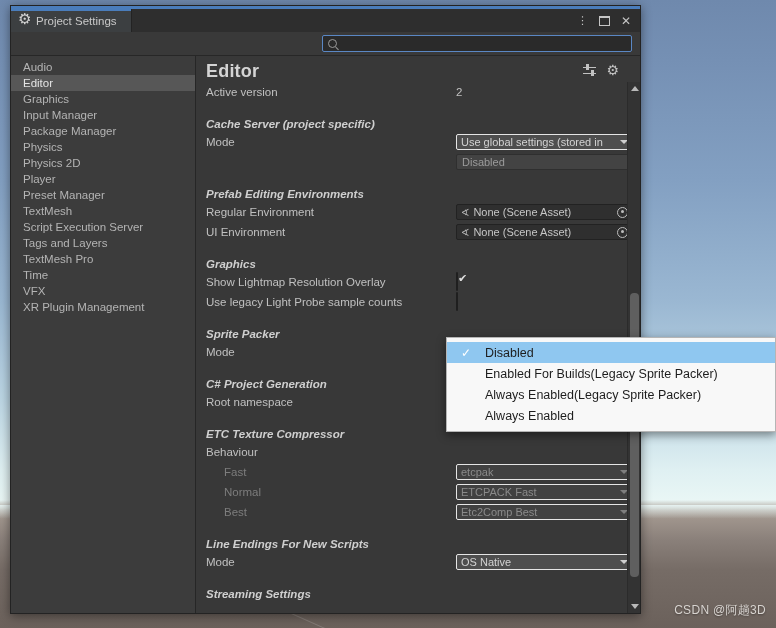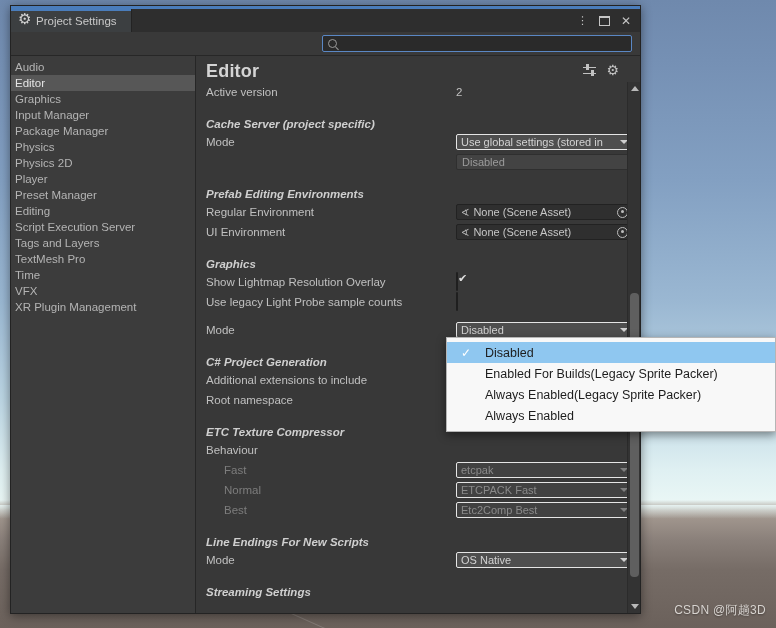--- a/index.html
+++ b/index.html
@@ -109,21 +109,21 @@
 
   
   #split { flex: 1; display: flex; min-height: 0; position: relative; }
 
   
   #sidebar {
     width: 185px; background: #3c3c3c; border-right: 1px solid #262626;
     padding-top: 3px; overflow: hidden; flex: 0 0 auto;
   }
   .side-item {
-    height: 16px; line-height: 16px; padding-left: 4px;
+    height: 16px; line-height: 16px; padding-left: 12px;
     color: #b4b4b4; font-size: 11.5px; white-space: nowrap;
     cursor: default;
   }
   .side-item.selected { background: #575757; color: #e4e4e4; }
 
   
   #main {
     flex: 1; background: #383838; position: relative;
     overflow: hidden; min-width: 0;
   }
@@ -320,21 +320,21 @@
     <div id="sidebar">
       <div class="side-item">Audio</div>
       <div class="side-item selected">Editor</div>
       <div class="side-item">Graphics</div>
       <div class="side-item">Input Manager</div>
       <div class="side-item">Package Manager</div>
       <div class="side-item">Physics</div>
       <div class="side-item">Physics 2D</div>
       <div class="side-item">Player</div>
       <div class="side-item">Preset Manager</div>
-      <div class="side-item">Editing</div>
+      <div class="side-item">TextMesh</div>
       <div class="side-item">Script Execution Server</div>
       <div class="side-item">Tags and Layers</div>
       <div class="side-item">TextMesh Pro</div>
       <div class="side-item">Time</div>
       <div class="side-item">VFX</div>
       <div class="side-item">XR Plugin Management</div>
     </div>
 
     <div id="main">
       <div id="main-inner">
@@ -414,37 +414,37 @@
         </div>
         <div class="prop-row">
           <span class="prop-label">Use legacy Light Probe sample counts</span>
           <span class="field-col">
             <span class="checkbox"></span>
           </span>
         </div>
 
         <div class="spacer"></div>
 
+        <div class="section-head">
+          <span class="prop-label">Sprite Packer</span>
+        </div>
         <div class="prop-row">
           <span class="prop-label">Mode</span>
           <span class="field-col">
             <span class="dropdown">
               <span class="dd-text">Disabled</span>
               <i class="dd-arrow"></i>
             </span>
           </span>
         </div>
 
         <div class="spacer"></div>
 
         <div class="section-head">
           <span class="prop-label">C# Project Generation</span>
-        </div>
-        <div class="prop-row">
-          <span class="prop-label">Additional extensions to include</span>
         </div>
         <div class="prop-row">
           <span class="prop-label">Root namespace</span>
         </div>
 
         <div class="spacer"></div>
 
         <div class="section-head">
           <span class="prop-label">ETC Texture Compressor</span>
         </div>

